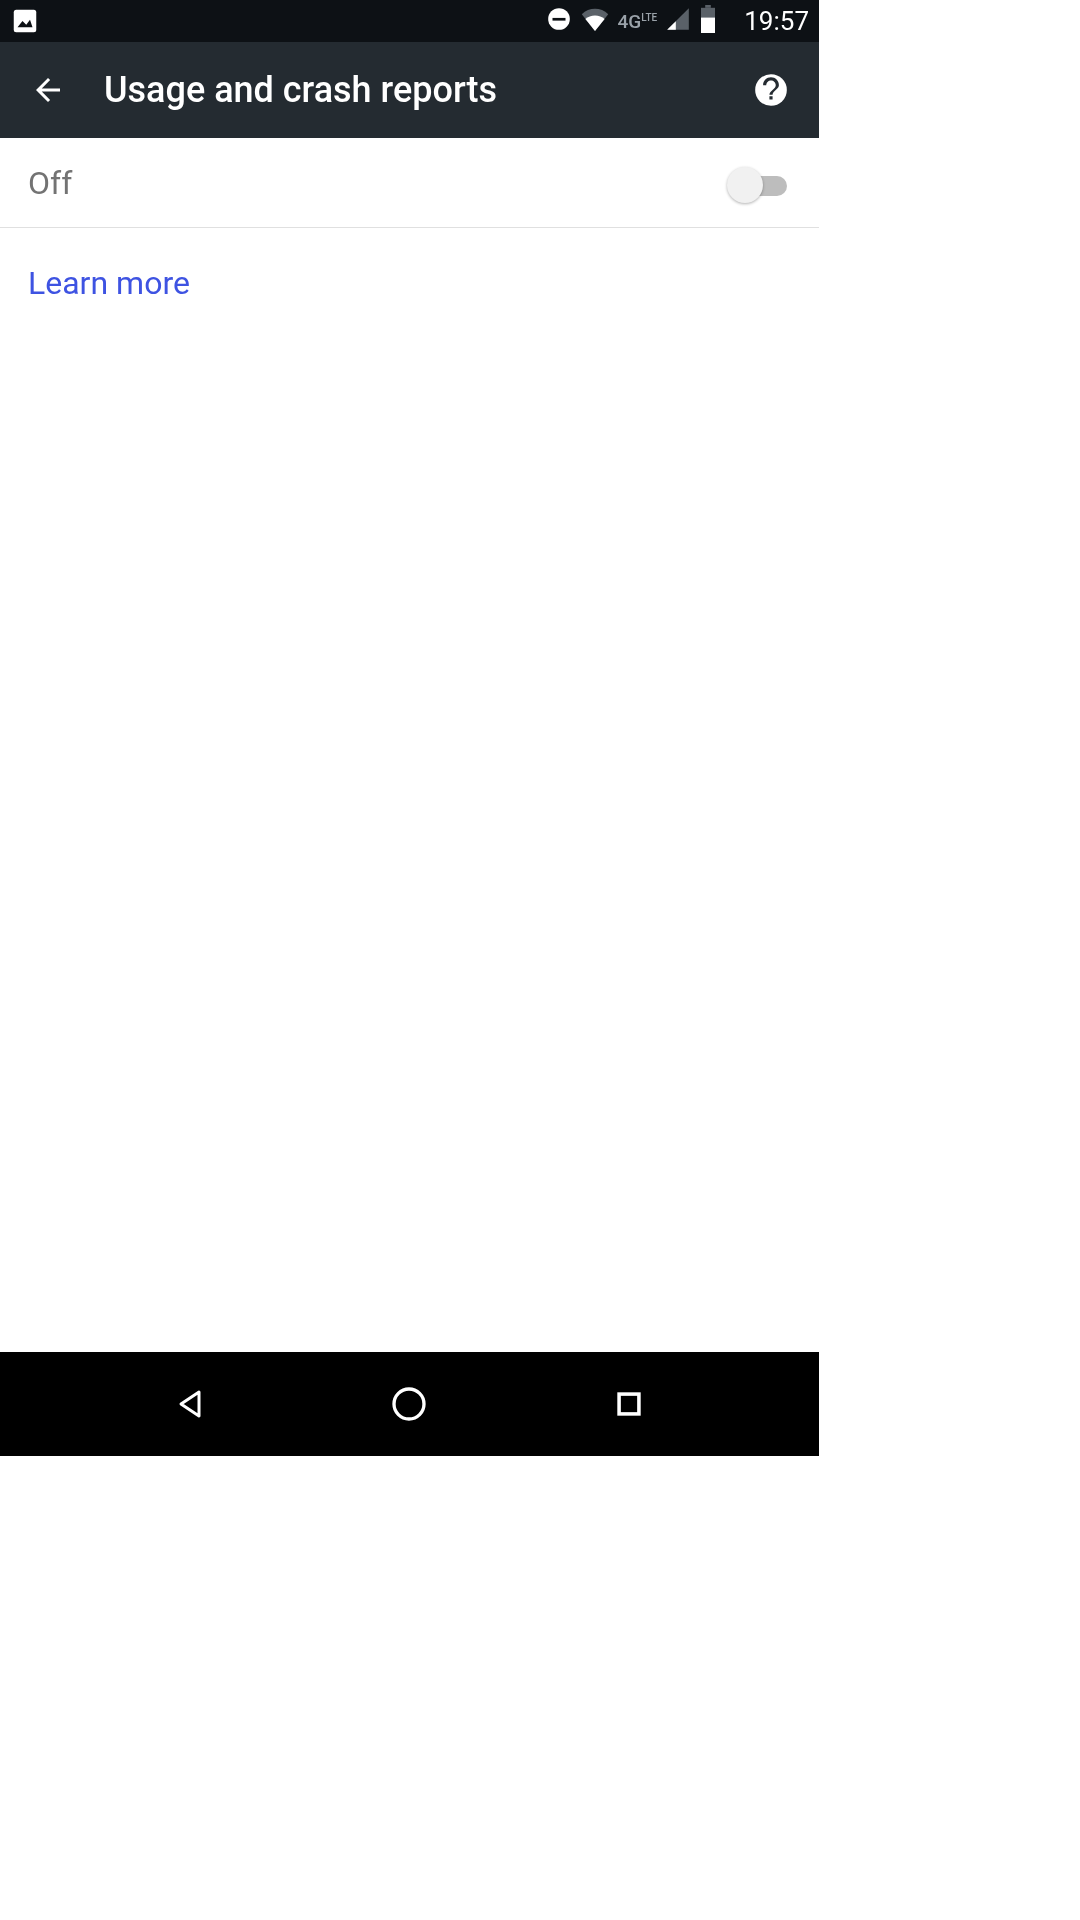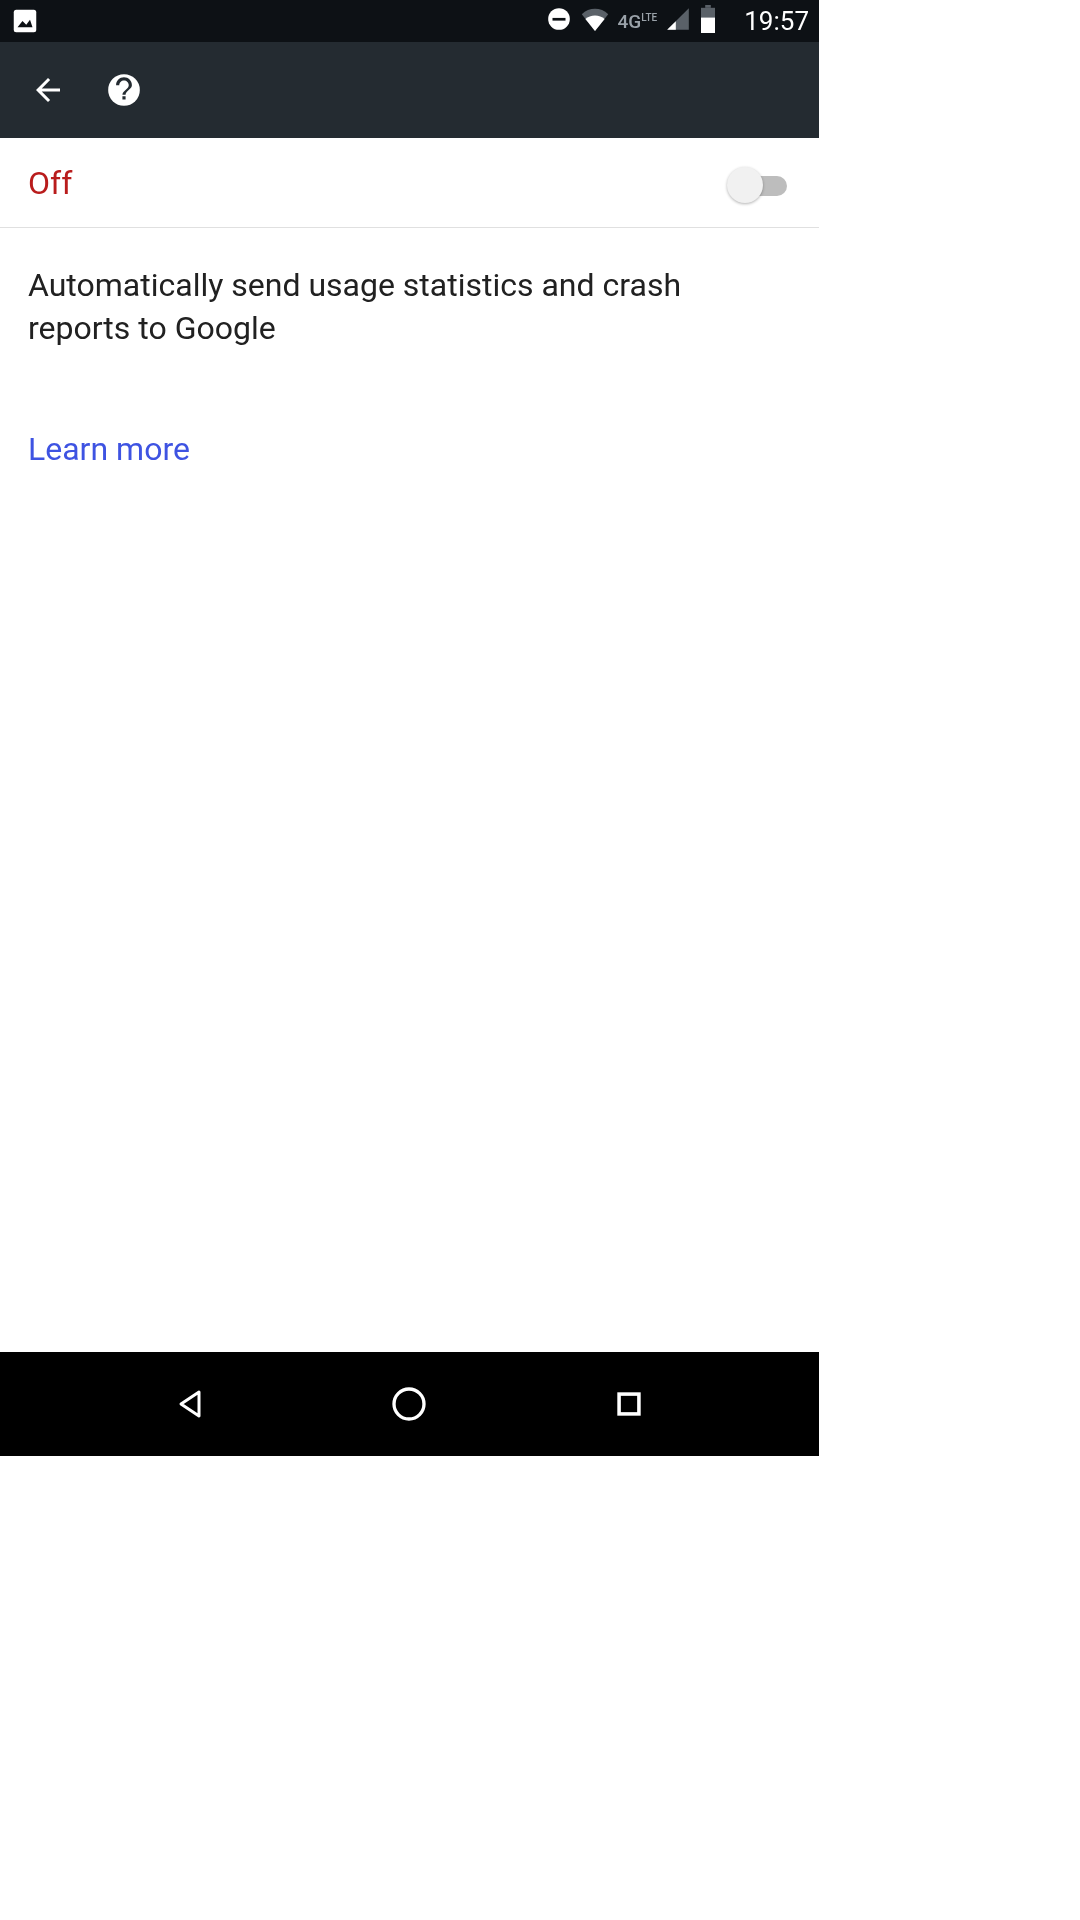--- a/index.html
+++ b/index.html
@@ -69,21 +69,21 @@
     .toggle-row {
       height: 90px;
       display: flex;
       align-items: center;
       justify-content: space-between;
       padding: 0 28px;
       border-bottom: 1px solid #e0e0e0;
     }
     .toggle-label {
       font-size: 32px;
-      color: #b91c1c;
+      color: #737373;
     }
     .switch {
       position: relative;
       width: 64px;
       height: 40px;
     }
     .switch-track {
       position: absolute;
       top: 13px;
       left: 12px;
@@ -183,38 +183,38 @@
     <span class="clock">19:57</span>
   </div>
 </div>
 
 <div class="app-bar">
   <div class="back-icon">
     <svg width="36" height="36" viewBox="0 0 24 24" fill="#fff">
       <path d="M20 11H7.83l5.59-5.59L12 4l-8 8 8 8 1.41-1.41L7.83 13H20v-2z"></path>
     </svg>
   </div>
+  <div class="page-title">Usage and crash reports</div>
   <div class="help-icon">
     <svg width="38" height="38" viewBox="0 0 24 24" fill="#fff">
       <circle cx="12" cy="12" r="10" fill="#fff"></circle>
       <path d="M11 18h2v-2h-2v2zm1-14C9.24 4 7 6.24 7 9h2c0-1.66 1.34-3 3-3s3 1.34 3 3c0 1.5-1.5 2.5-2.5 3.5C11.5 13.5 11 14 11 15h2c0-1 .5-1.5 1.5-2.5C15.5 11.5 17 10.5 17 9c0-2.76-2.24-5-5-5z" fill="#242b31"></path>
     </svg>
   </div>
 </div>
 
 <div class="toggle-row">
   <span class="toggle-label">Off</span>
   <div class="switch">
     <div class="switch-track"></div>
     <div class="switch-thumb"></div>
   </div>
 </div>
 
 <div class="description-section">
-  <p class="description-text">Automatically send usage statistics and crash reports to Google</p>
   <span class="learn-more-link">Learn more</span>
 </div>
 
 <div class="nav-bar">
   <div class="nav-button">
     <svg width="36" height="36" viewBox="0 0 24 24" fill="none" stroke="#fff" stroke-width="2">
       <path d="M18 4 L6 12 L18 20 Z" stroke-linejoin="round"></path>
     </svg>
   </div>
   <div class="nav-button">

